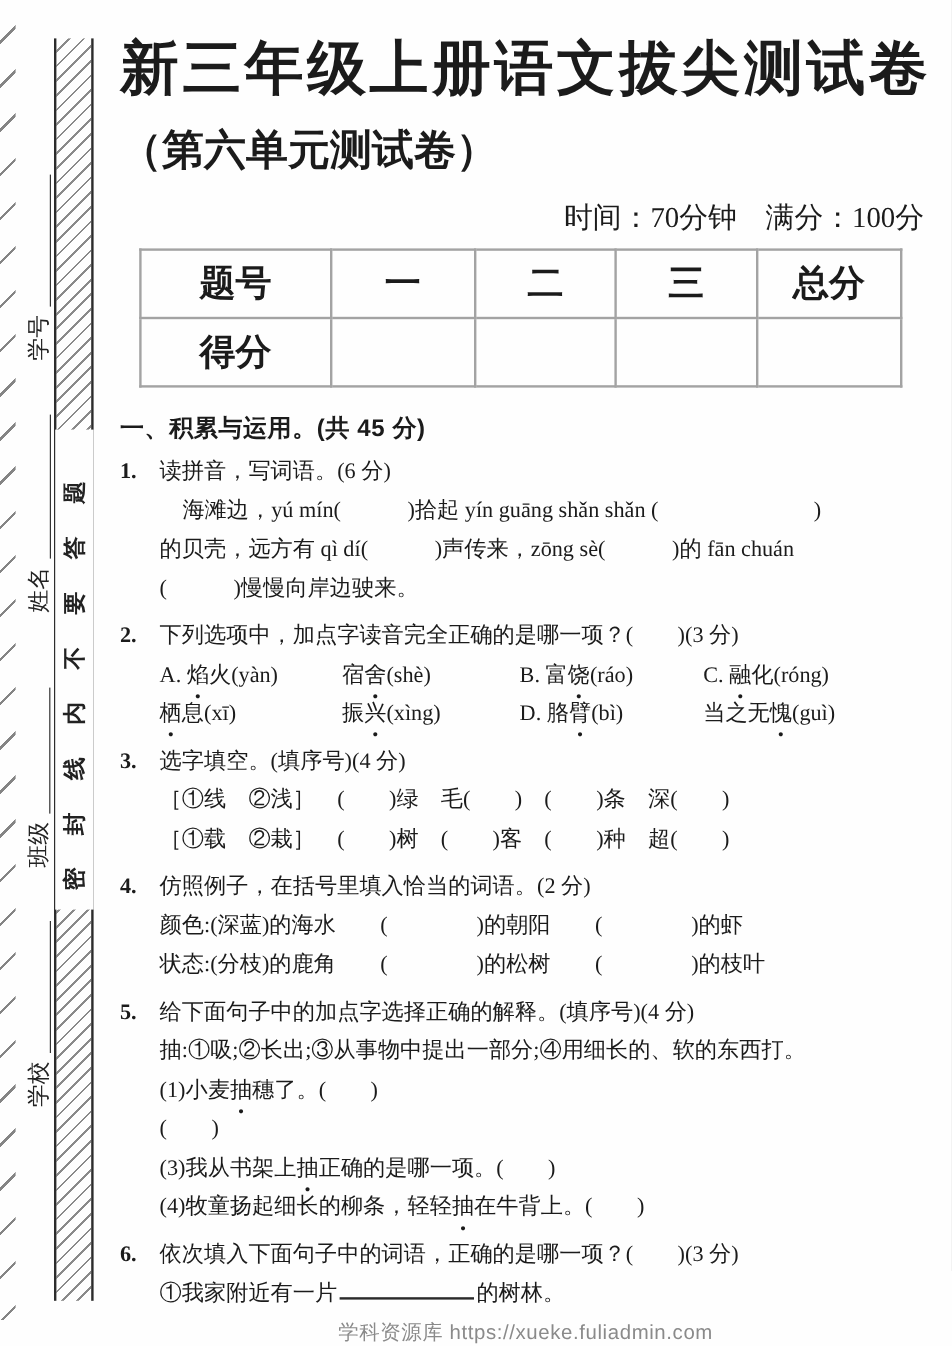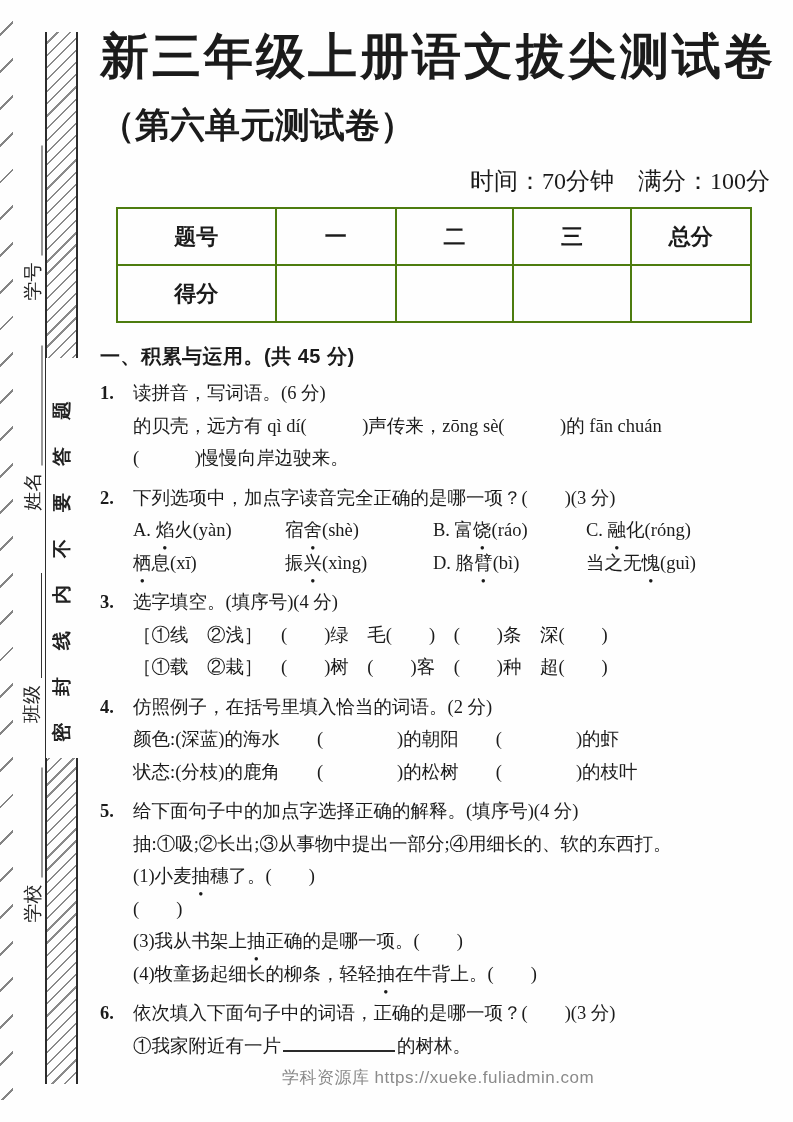--- a/index.html
+++ b/index.html
@@ -41,22 +41,22 @@
   .content { position:absolute; left:100px; top:0; width:676px; }
 
   .title { margin-top:24px; text-align:center; font-size:49px; font-weight:bold; letter-spacing:3px; }
   .subtitle { margin-top:12px; text-align:left; font-size:35px; font-weight:bold; }
   .meta { margin:16px 6px 10px 0; text-align:right; font-size:24px; }
 
   table.score-table {
     margin-left:16px; width:636px; border-collapse:collapse; table-layout:fixed;
   }
   table.score-table td {
-    border:2px solid #4d7c0f; height:57px; text-align:center; vertical-align:middle;
-    font-size:22px; font-weight:bold;
+    border:2px solid #a3a3a3; height:57px; text-align:center; vertical-align:middle;
+    font-size:30px; font-weight:bold;
   }
   .c0{width:25%}.c1{width:19%}.c2{width:18.5%}.c3{width:18.5%}.c4{width:19%}
 
   .section-title {
     margin-top:20px; font:bold 20px "Liberation Sans", sans-serif; letter-spacing:.5px;
   }
   .question { margin-top:7px; font-size:18.5px; line-height:32.5px; }
   .stem { display:flex; }
   .qnum { width:33px; flex:0 0 33px; font-weight:bold; }
   .q-body { padding-left:33px; }
@@ -129,20 +129,21 @@
     </tbody>
       </table>
 
     <div class="section-title">一、积累与运用。(共 45 分)</div>
 
     <div class="question">
       <div class="stem">
         <span class="qnum">1.</span>
         <span>读拼音，写词语。(6 分)</span>
       </div>
+      <div class="q-body indent2">海滩边，yú mín(　　　)拾起 yín guāng shǎn shǎn (　　　　　　　)</div>
       <div class="q-body">的贝壳，远方有 qì dí(　　　)声传来，zōng sè(　　　)的 fān chuán</div>
       <div class="q-body">(　　　)慢慢向岸边驶来。</div>
     </div>
 
     <div class="question">
       <div class="stem">
         <span class="qnum">2.</span>
         <span>下列选项中，加点字读音完全正确的是哪一项？(　　)(3 分)</span>
       </div>
       <div class="q-body opt-grid">

